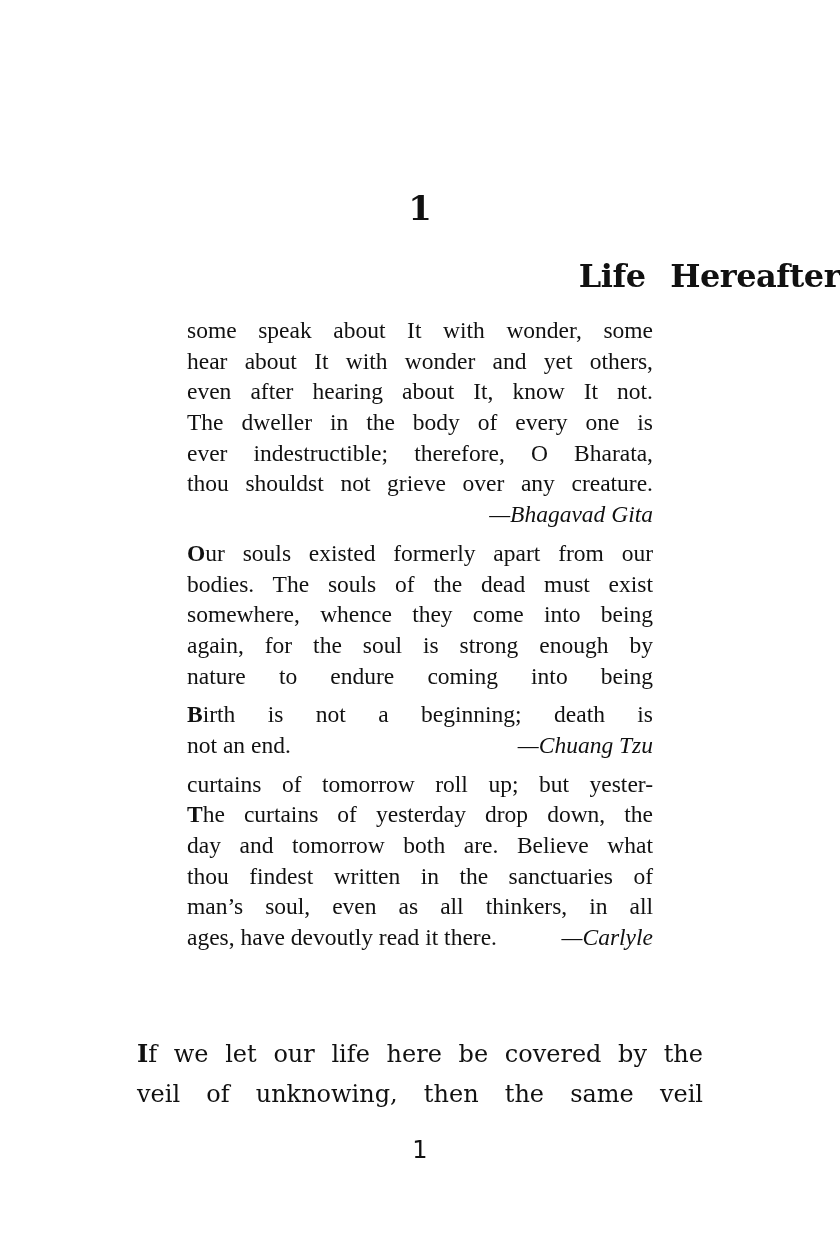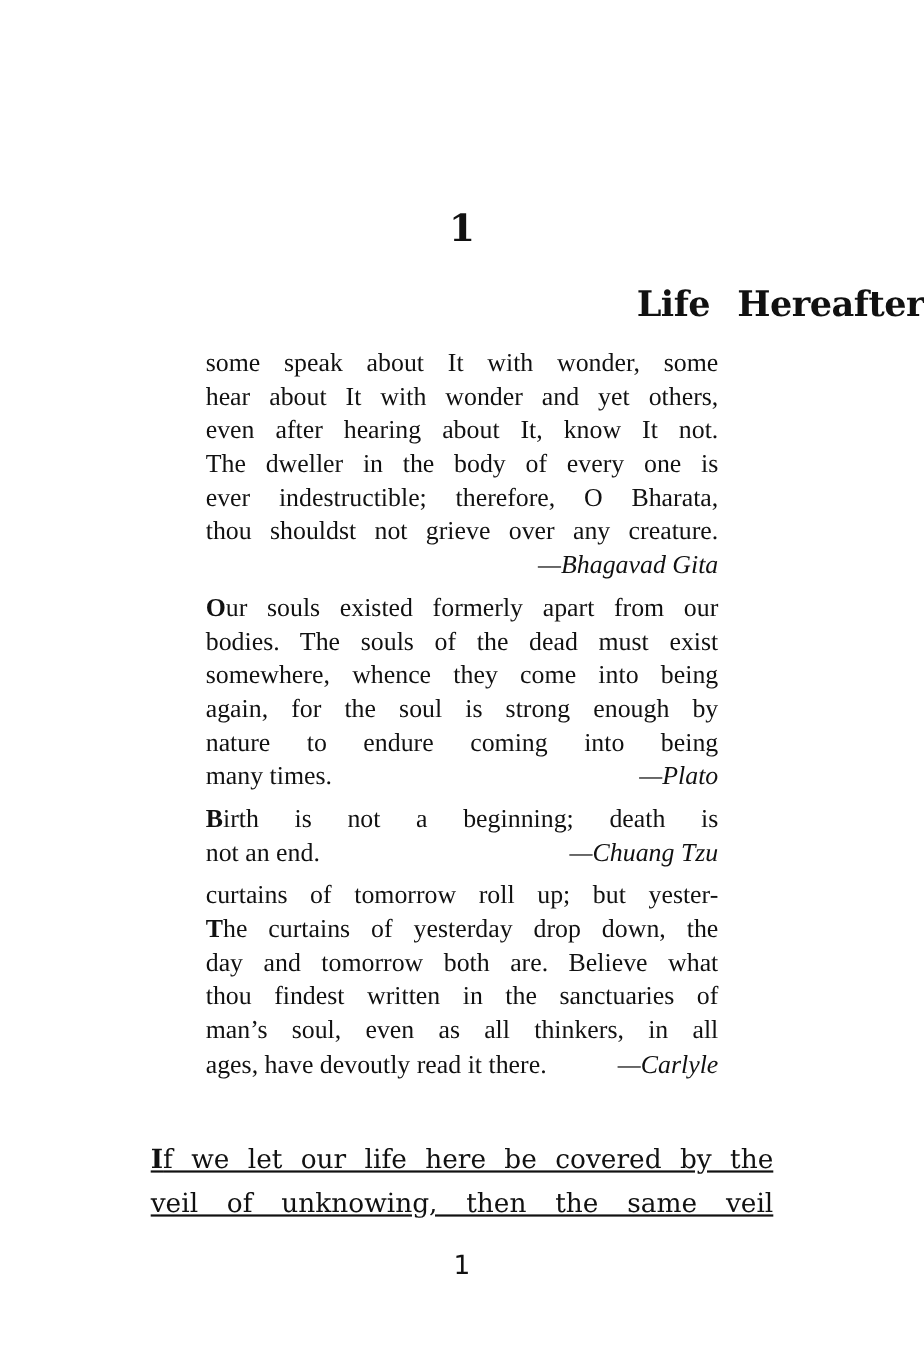--- a/index.html
+++ b/index.html
@@ -6,21 +6,21 @@
   body { width:840px; height:1240px; position:relative; overflow:hidden; color:#111; font-family:"Liberation Serif","DejaVu Serif",serif; }
   .chapter-num { position:absolute; left:0; width:840px; top:186px; text-align:center; font-family:"DejaVu Serif",serif; font-weight:bold; font-size:34px; line-height:44px; }
   .chapter-title { position:absolute; left:0; width:840px; top:254px; text-align:right; font-family:"DejaVu Serif",serif; font-weight:bold; font-size:32px; line-height:44px; word-spacing:14px; letter-spacing:-0.5px; }
   .quotes { position:absolute; left:187px; width:466px; top:315px; }
   .quote { margin-bottom:8px; }
   .line { display:block; font-size:23.5px; line-height:30.7px; height:30.7px; text-align:justify; text-align-last:justify; white-space:nowrap; overflow:visible; }
   .line.attr-only { text-align:right; text-align-last:right; }
   .lead { font-weight:bold; }
   .attrib { font-style:italic; }
   .split { display:flex; justify-content:space-between; font-size:23.5px; line-height:30.7px; height:30.7px; }
-  .body-para { position:absolute; left:137px; width:566px; top:1034px; font-family:"DejaVu Serif",serif;text-decoration:underline; }
+  .body-para { position:absolute; left:137px; width:566px; top:1034px; font-family:"DejaVu Serif",serif; }
   .body-para .line { font-size:24px; line-height:40px; height:40px; }
   .page-num { position:absolute; left:0; width:840px; top:1134px; text-align:center; font-family:"DejaVu Sans",sans-serif; font-size:24px; line-height:32px; }
 </style>
 </head>
 <body>
 
 <div class="chapter-num">1</div>
 <div class="chapter-title">Life Hereafter</div>
 
 <div class="quotes">
@@ -34,24 +34,20 @@
     <span class="line" style="white-space: normal;">thou shouldst not grieve over any creature.</span>
     <span class="line attr-only attrib">—Bhagavad Gita</span>
   </div>
 
   <div class="quote">
     <span class="line" style="white-space: normal;"><span class="lead">O</span><span>ur souls existed formerly apart from our</span></span>
     <span class="line" style="white-space: normal;">bodies. The souls of the dead must exist</span>
     <span class="line" style="white-space: normal;">somewhere, whence they come into being</span>
     <span class="line" style="white-space: normal;">again, for the soul is strong enough by</span>
     <span class="line" style="white-space: normal;">nature to endure coming into being</span>
-    <div class="split">
-      <span>many times.</span>
-      <span class="attrib">—Plato</span>
-    </div>
   </div>
 
   <div class="quote">
     <span class="line" style="word-spacing: 4px; white-space: normal;"><span class="lead">B</span><span>irth is not a beginning; death is</span></span>
     <div class="split">
       <span>not an end.</span>
       <span class="attrib">—Chuang Tzu</span>
     </div>
   </div>
 

